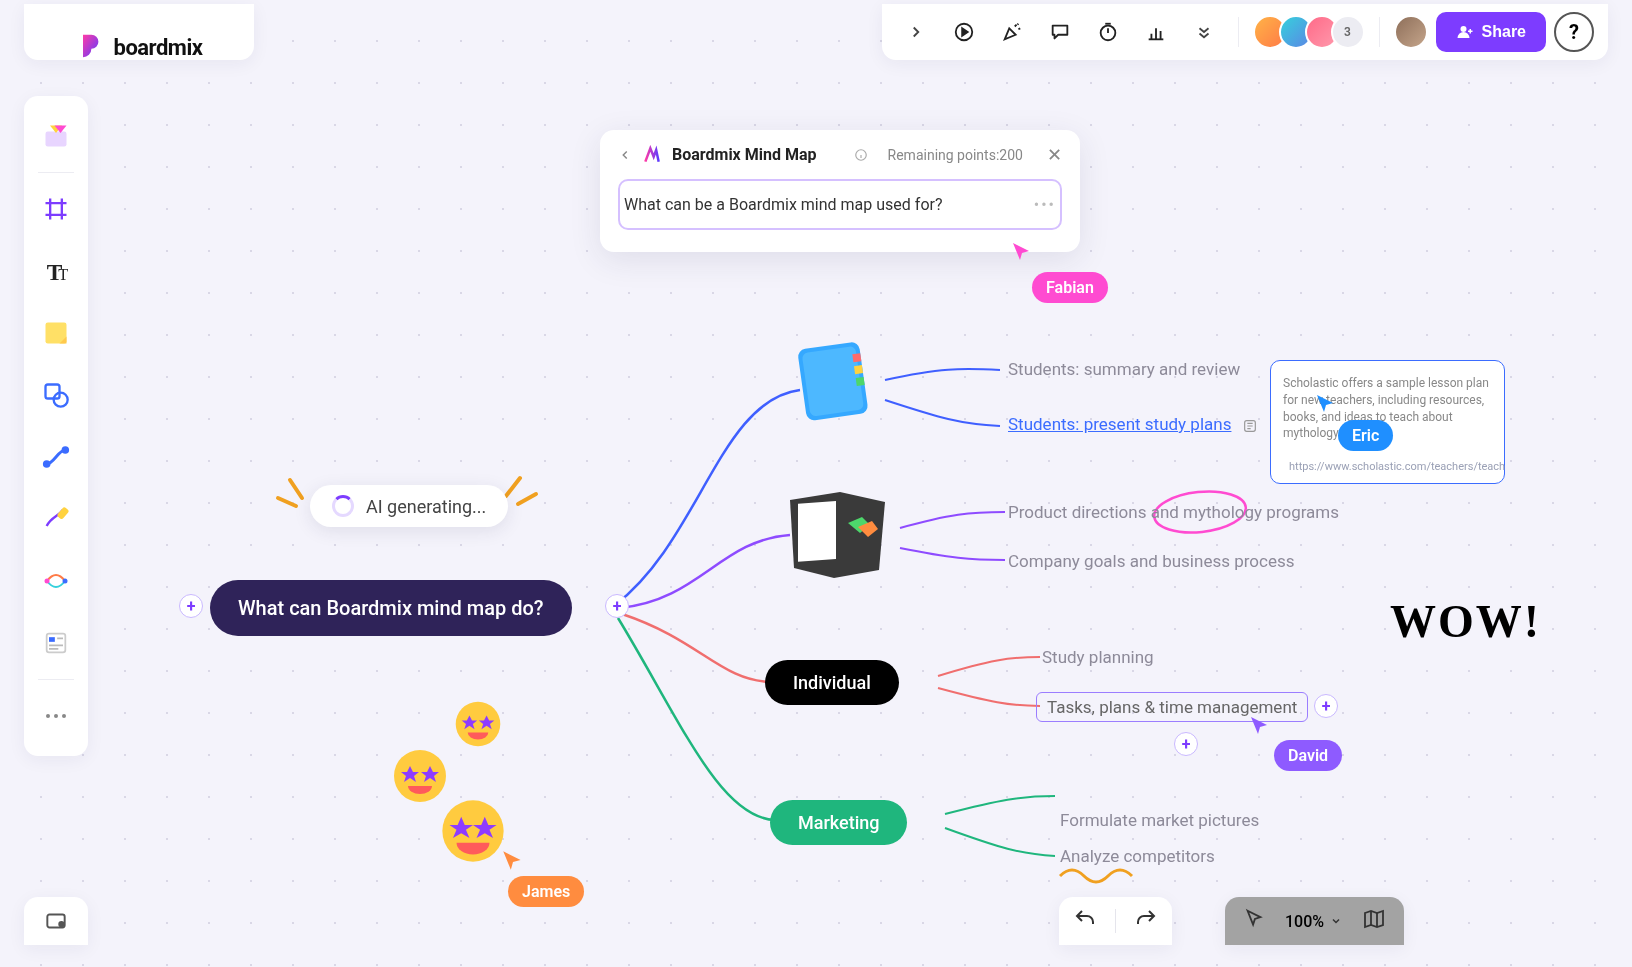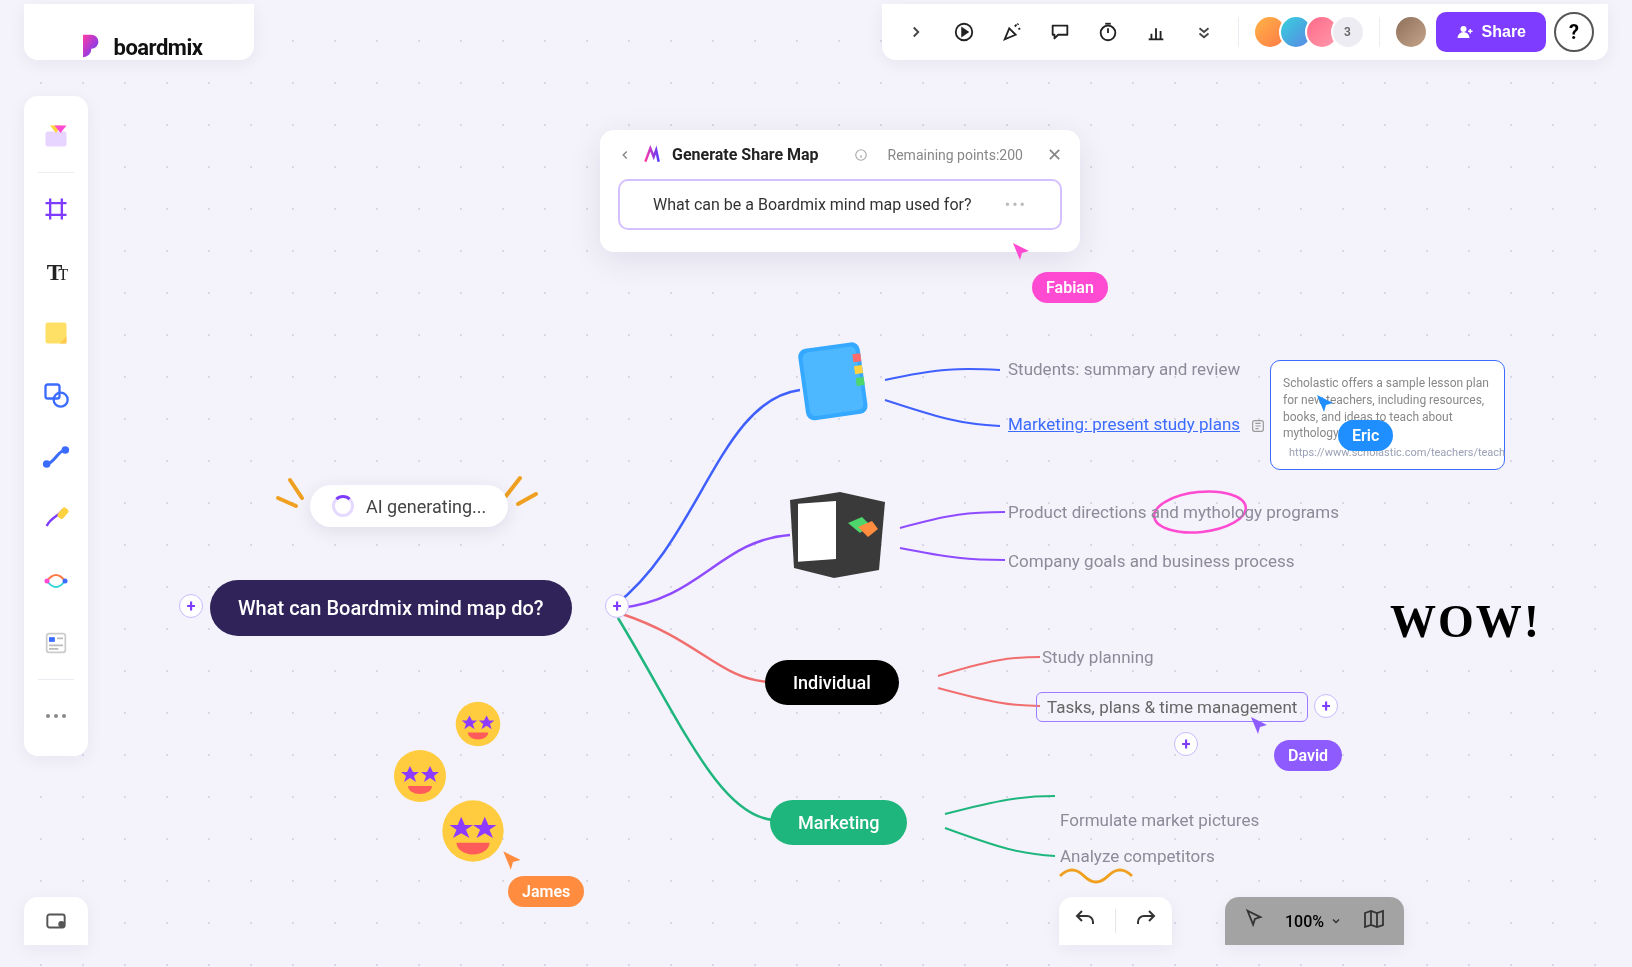--- a/index.html
+++ b/index.html
@@ -103,21 +103,21 @@
   width:480px; background:#fff; border-radius:14px;
   box-shadow:0 8px 32px rgba(40,40,80,.1);
   padding:14px 18px 22px;
 }
 .ai-head { display:flex; align-items:center; gap:10px; font-size:16px; }
 .ai-title { font-weight:700; color:#222; }
 .ai-points { color:#888; font-size:14px; margin-left:auto; display:flex; align-items:center; gap:20px; }
 .ai-close { margin-left:14px; color:#888; cursor:pointer; font-size:18px; }
 .ai-input {
   margin-top:14px; border:2px solid #d5c0ff; border-radius:10px;
-  padding:14px 33px; font-size:16px; color:#333;
+  padding:14px 4px; font-size:16px; color:#333;
   display:flex; align-items:center; justify-content:space-between;
 }
 .ai-dots { color:#bbb; letter-spacing:2px; }
 
 .cursor-tag {
   position:absolute; padding:6px 14px; border-radius:999px;
   font-size:16px; font-weight:600; color:#fff;
 }
 
 .ai-generating {
@@ -163,21 +163,21 @@
   border:1.5px solid #9b7dff; border-radius:6px; padding:4px 10px; color:#666;
 }
 
 .card {
   position:absolute; left:1270px; top:360px;
   width:235px; background:#fff; border:1.5px solid #3b6cff; border-radius:10px;
   padding:10px 12px; font-size:12px;
 }
 .card-title { font-weight:700; color:#222; font-size:13.5px; line-height:1.3; }
 .card-body { color:#888; margin-top:4px; line-height:1.4; }
-.card-url { color:#9aa0b5; margin-top:4px; font-size:11px; display:flex; align-items:center; gap:6px; }
+.card-url { color:#9aa0b5; margin-top:18px; font-size:11px; display:flex; align-items:center; gap:6px; }
 
 .wow {
   position:absolute; left:1390px; top:595px;
   font-family: 'Comic Sans MS', cursive; font-size:46px; font-weight:700; letter-spacing:2px;
 }
 
 .emoji-face {
   position:absolute; width:56px; height:56px;
 }
 
@@ -417,21 +417,21 @@
       </svg>
     <svg width="20" height="20" viewBox="0 0 24 24">
         <path d="M4 20 l6 -16 l4 10 l3 -8 l3 14" stroke="url(#ag)" stroke-width="3" fill="none"></path>
         <defs>
           <linearGradient id="ag">
             <stop offset="0" stop-color="#ff3ba7"></stop>
             <stop offset="1" stop-color="#5d3bff"></stop>
           </linearGradient>
         </defs>
       </svg>
-    <span class="ai-title">Generate Share Map</span>
+    <span class="ai-title">Boardmix Mind Map</span>
     <span class="ai-points">
       <svg width="14" height="14" viewBox="0 0 24 24" fill="none" stroke="#aaa" stroke-width="2">
           <circle cx="12" cy="12" r="9"></circle>
           <path d="M12 8 h.01 M12 12 v5"></path>
         </svg>
       <span>Remaining points:200</span>
     </span>
     <span class="ai-close">✕</span>
   </div>
   <div class="ai-input">
@@ -468,21 +468,21 @@
   <svg viewBox="0 0 115 95">
       <path d="M10 15 l50 -8 l45 10 l-6 68 l-45 8 l-40 -10 z" fill="#3a3a3a"></path>
       <rect x="18" y="20" width="38" height="58" fill="#fff" transform="skewY(-4)"></rect>
       <polygon points="68,38 82,32 90,40 80,48" fill="#4dd66b"></polygon>
       <polygon points="78,42 92,36 98,44 88,52" fill="#ff8c3f"></polygon>
     </svg>
 </div>
 
 <div class="leaf" style="left:1008px;top:359px">Students:  summary and review</div>
 <div class="leaf" style="left:1008px;top:414px">
-  <span class="leaf-link">Marketing: present study plans</span>
+  <span class="leaf-link">Students: present study plans</span>
   <svg width="16" height="16" viewBox="0 0 24 24" fill="none" stroke="#999" stroke-width="1.8" style="vertical-align:middle;margin-left:6px">
       <rect x="4" y="4" width="16" height="16" rx="3"></rect>
       <path d="M8 12 h8 M8 8 h8 M8 16 h5"></path>
     </svg>
 </div>
 <div class="leaf" style="left:1008px;top:502px">Product directions and mythology programs</div>
 <div class="leaf" style="left:1008px;top:551px">Company goals and business process</div>
 
 <div class="node-individual">Individual</div>
 <div class="leaf" style="left:1042px;top:647px">Study planning</div>

